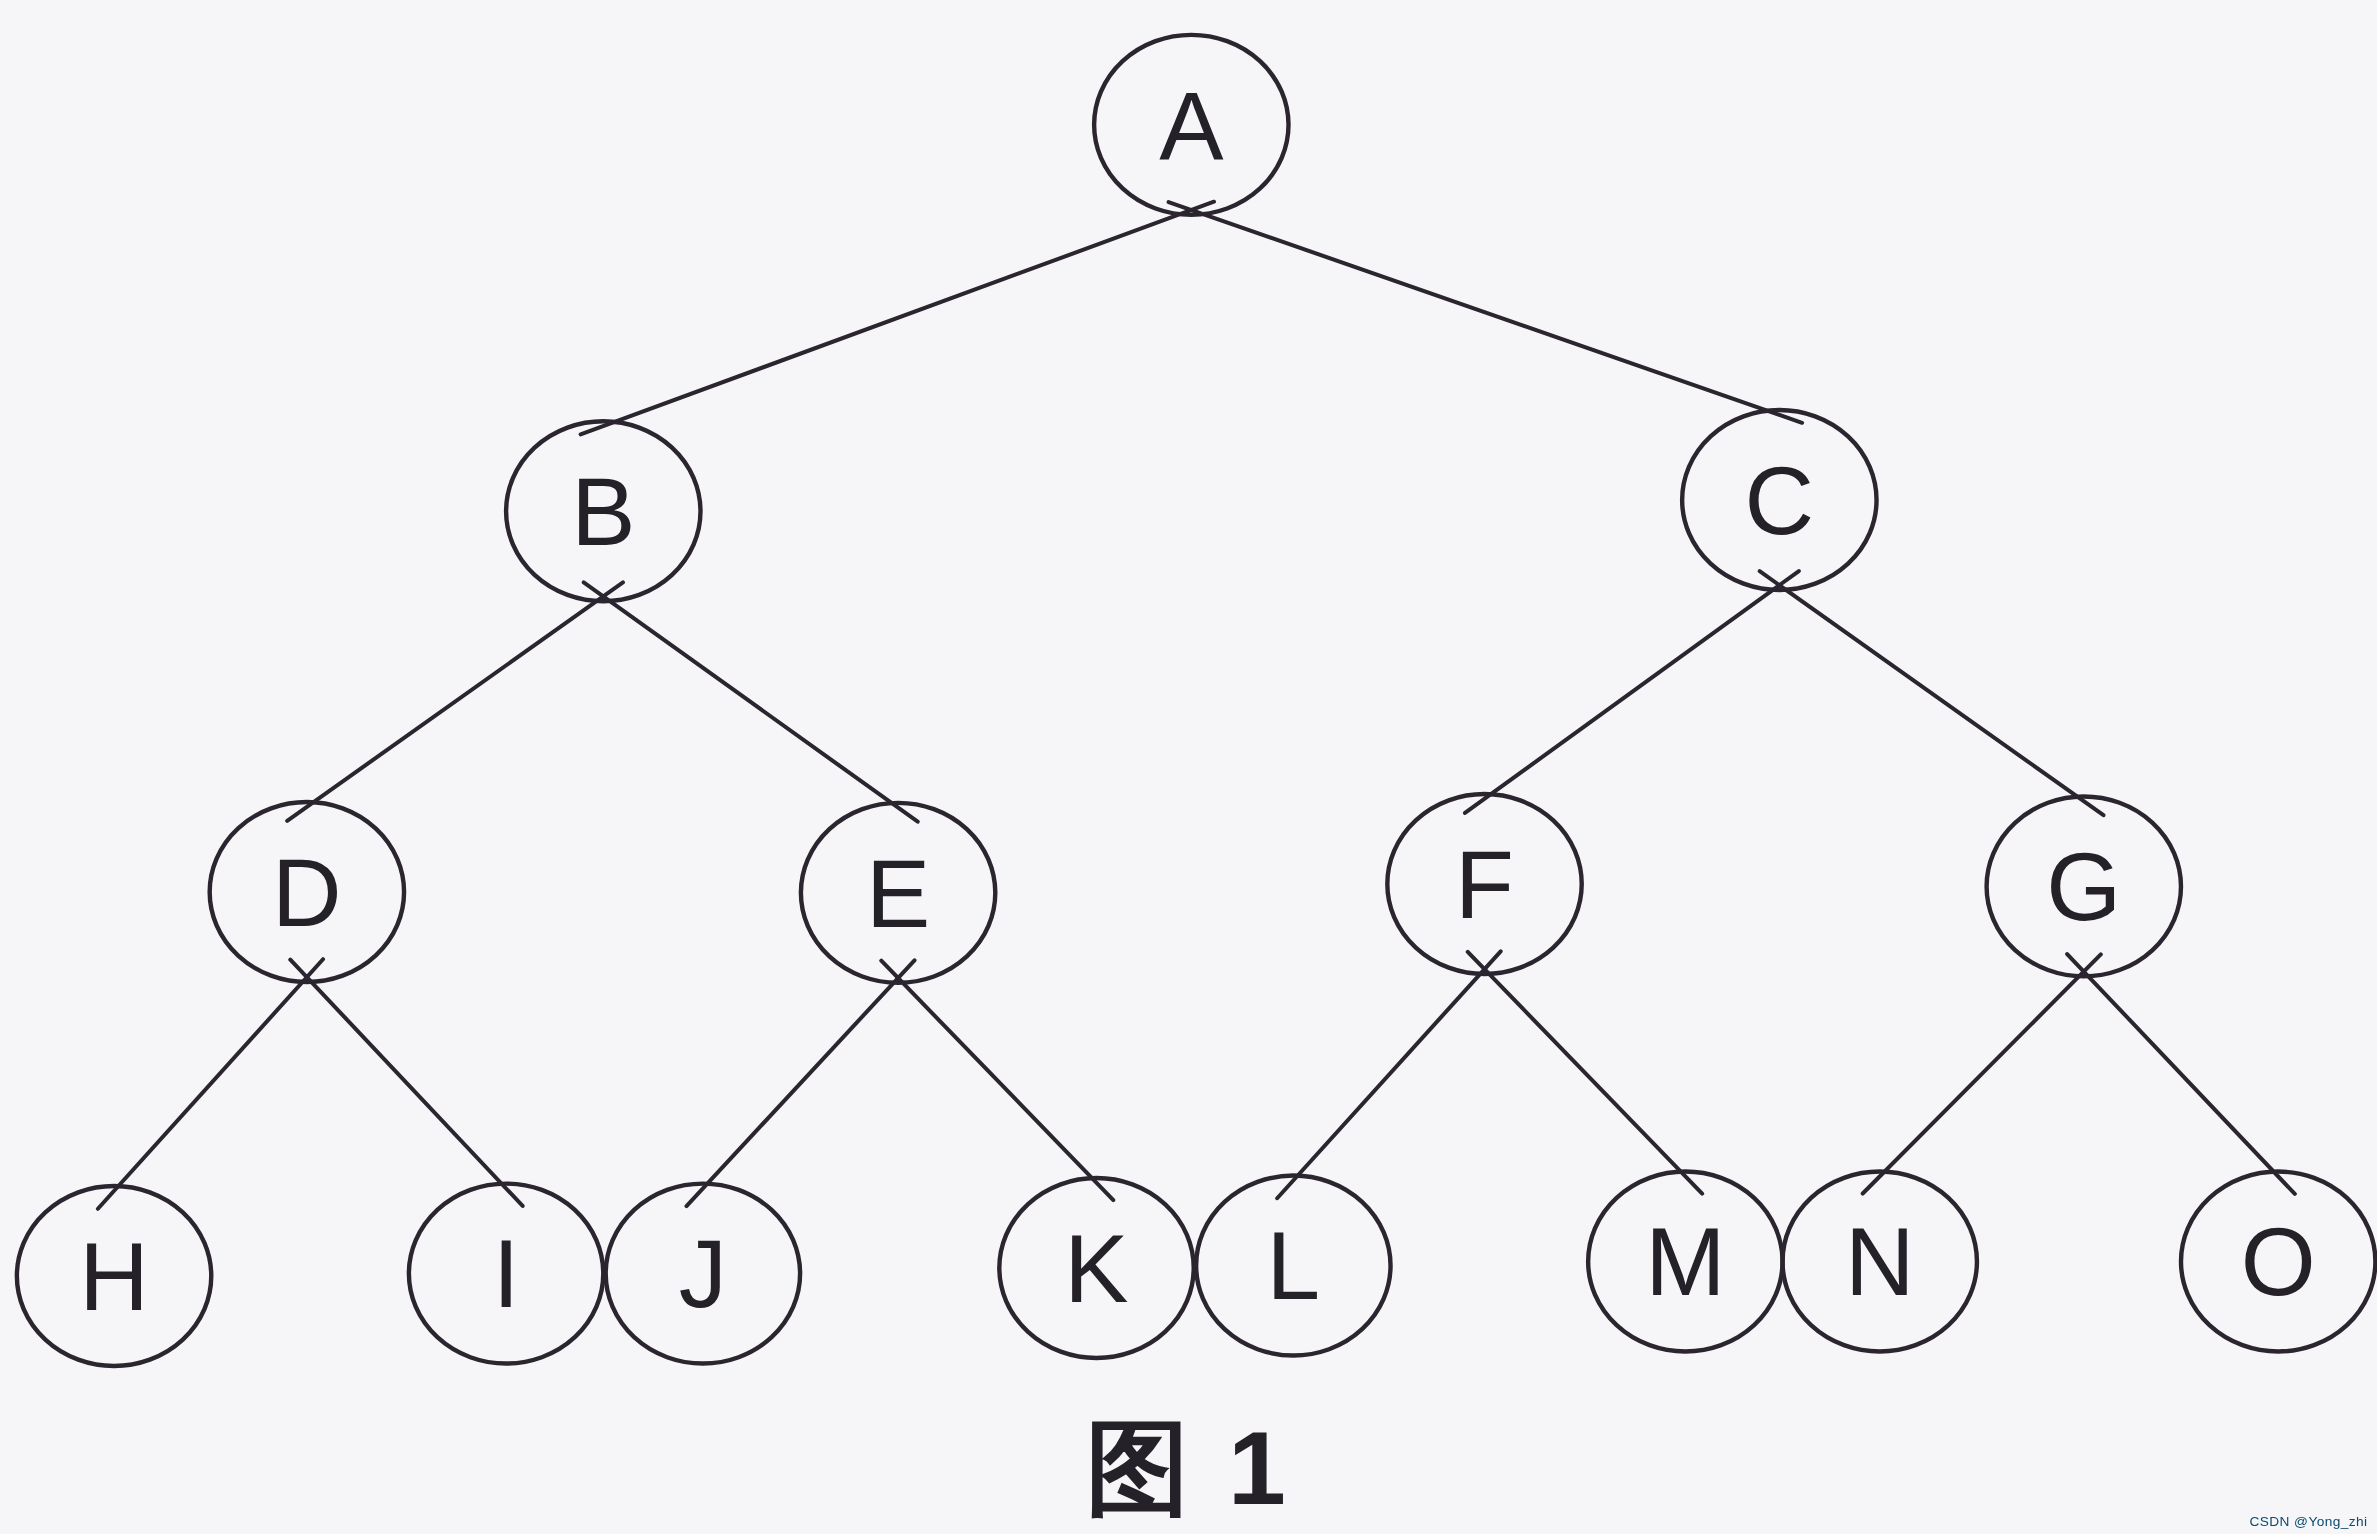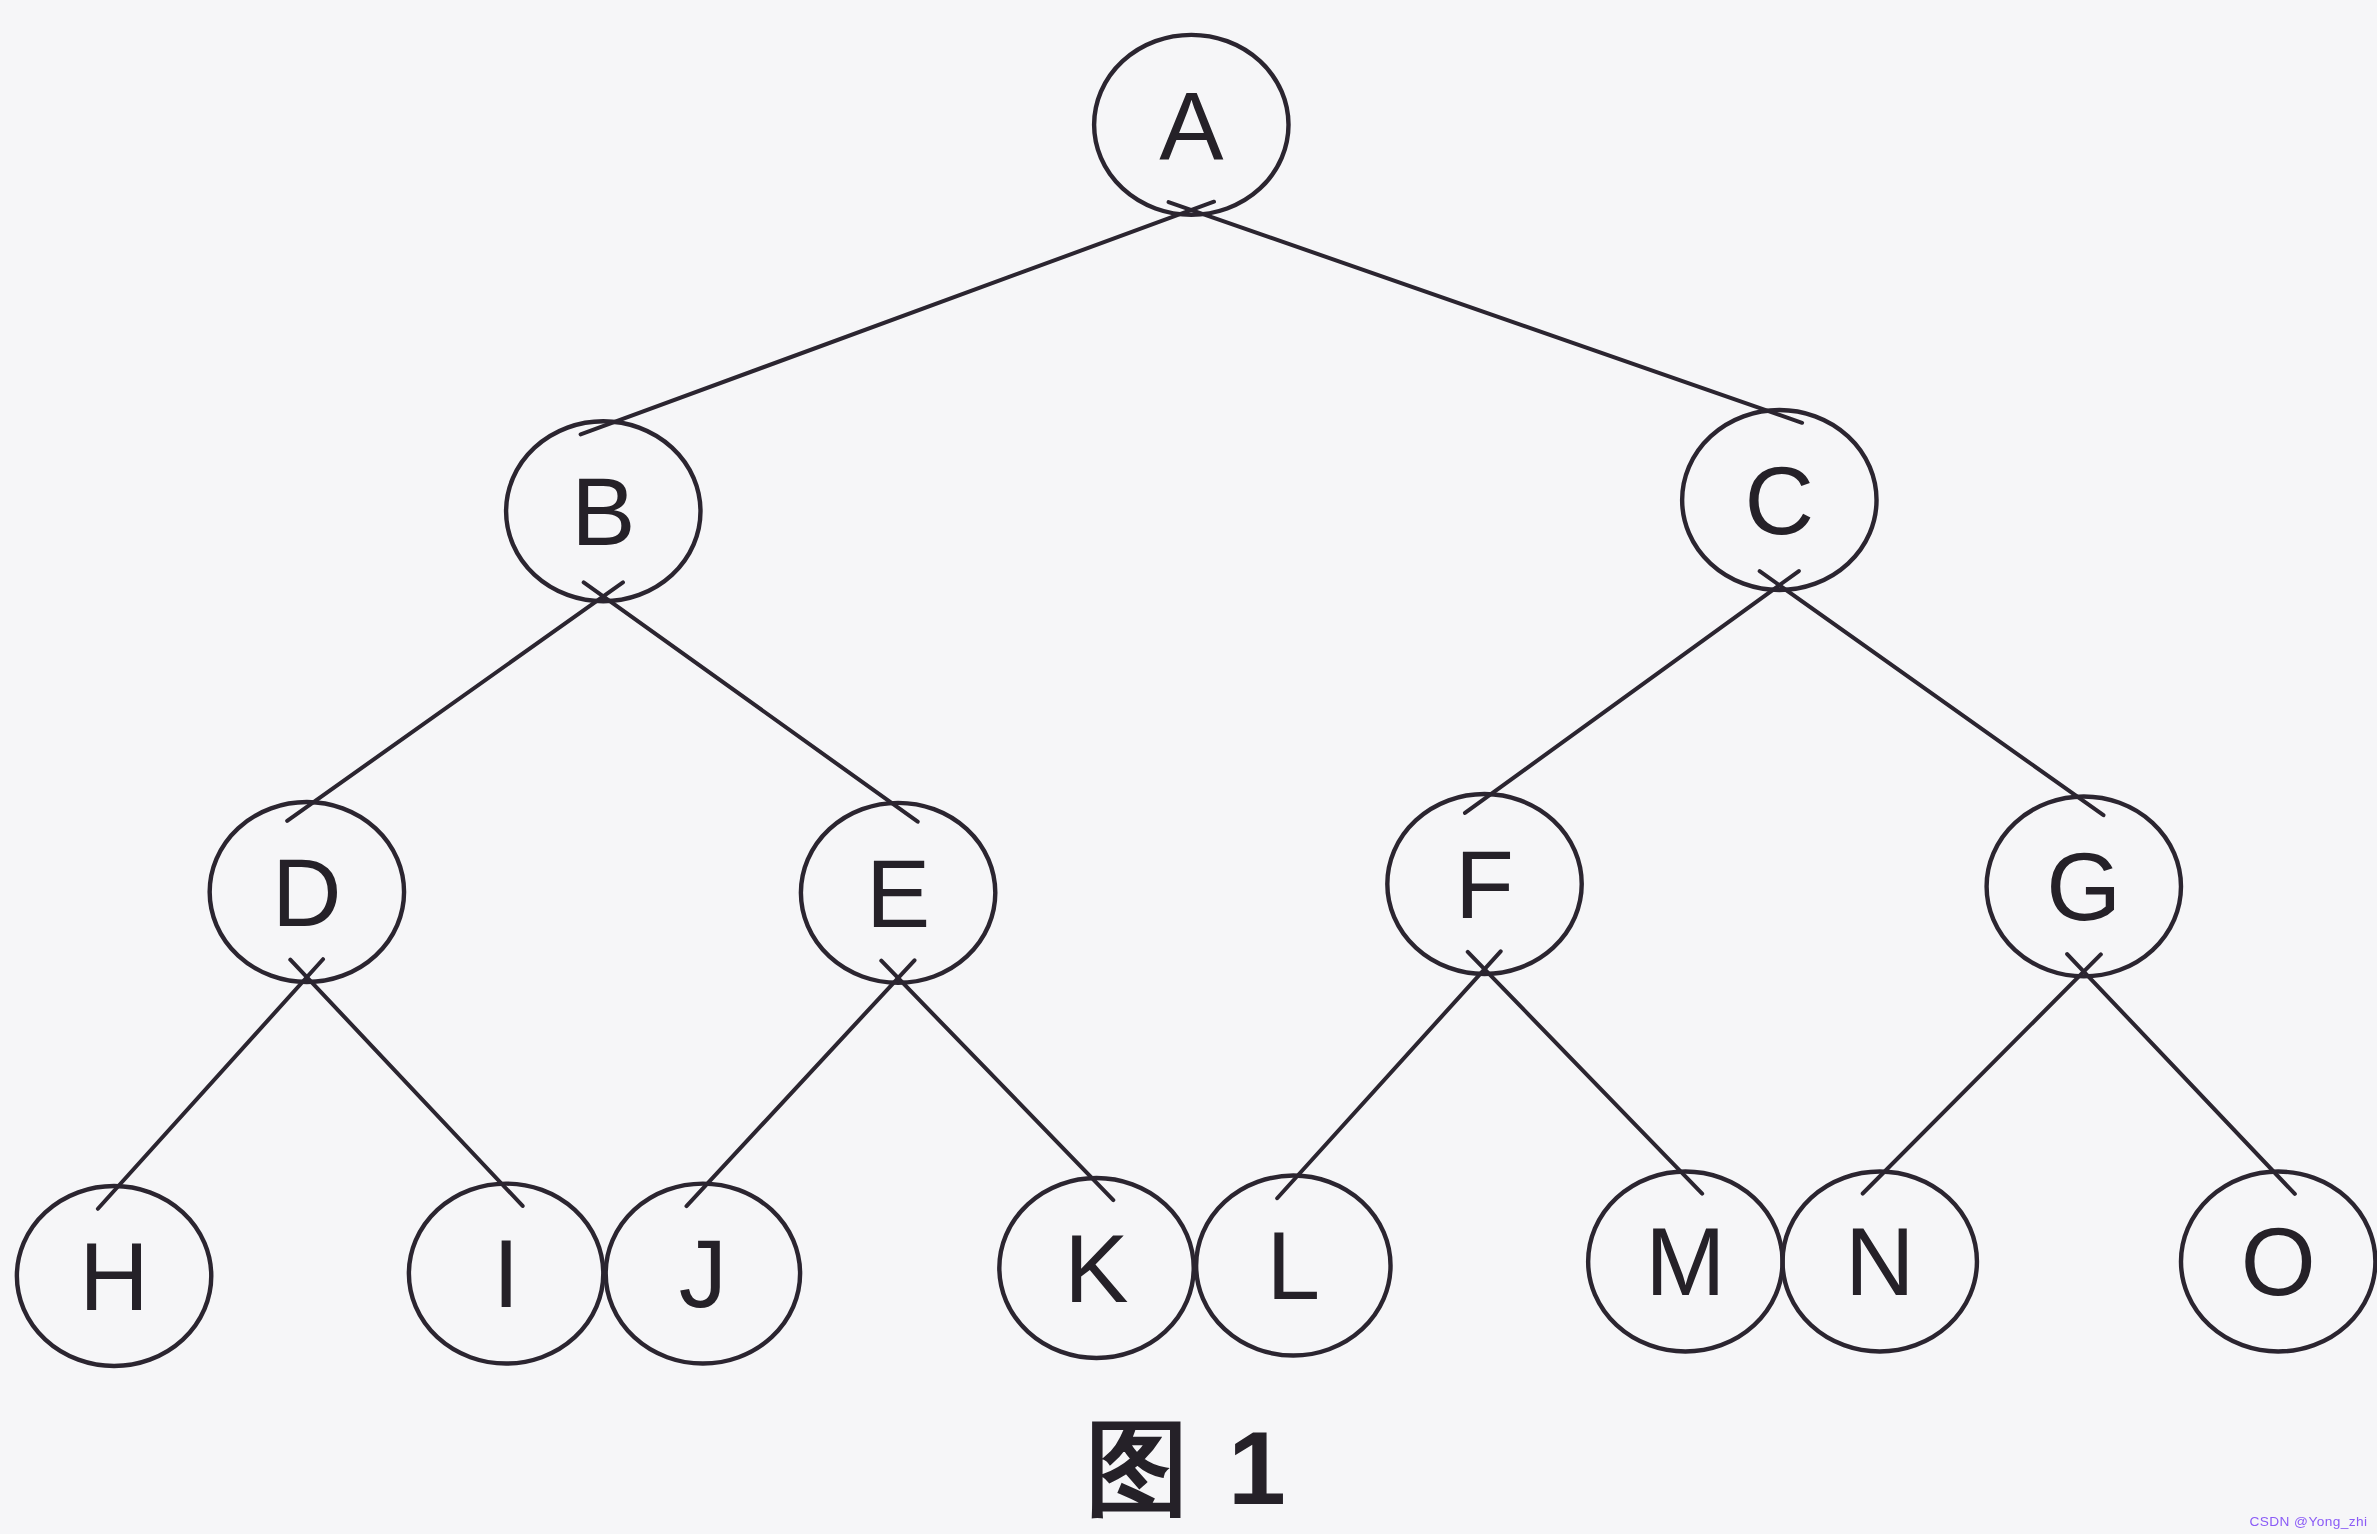--- a/index.html
+++ b/index.html
@@ -118,15 +118,15 @@
       <g>
         <ellipse cx="2340" cy="1570" rx="121" ry="112" fill="none" stroke="#2b2530" stroke-width="5.5"></ellipse>
         <text x="2340" y="1612" text-anchor="middle" fill="#252128">N</text>
       </g>
       <g>
         <ellipse cx="2836" cy="1570" rx="121" ry="112" fill="none" stroke="#2b2530" stroke-width="5.5"></ellipse>
         <text x="2836" y="1612" text-anchor="middle" fill="#252128">O</text>
       </g>
     </svg>
   <div class="caption" style="color: rgb(37, 33, 40);">图 1</div>
-  <div class="watermark" style="color: #8b5cf6;">CSDN @Yong_zhi</div>
+  <div class="watermark" style="color: #0c4a6e;">CSDN @Yong_zhi</div>
 </div>
 
 
 </body></html>

